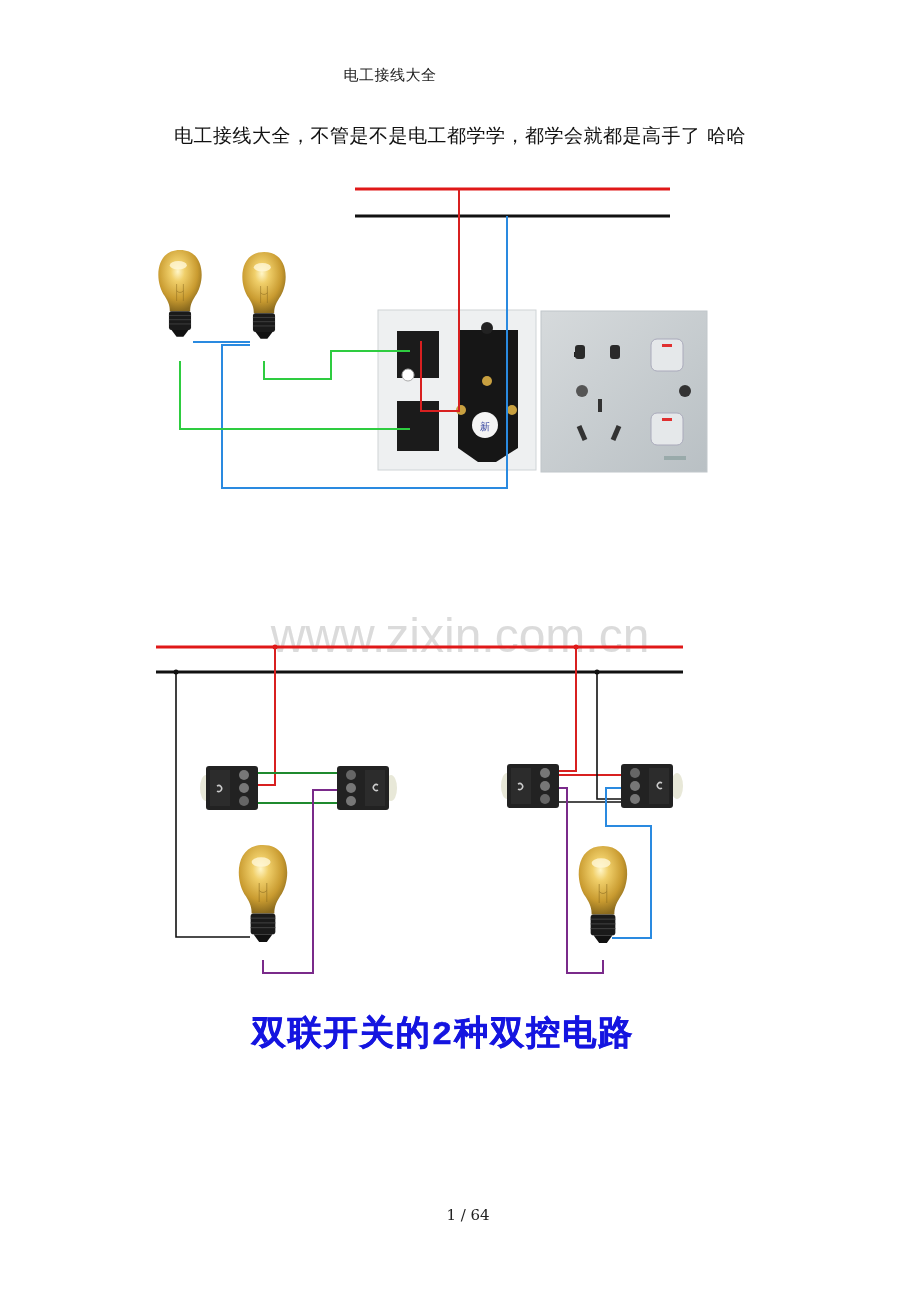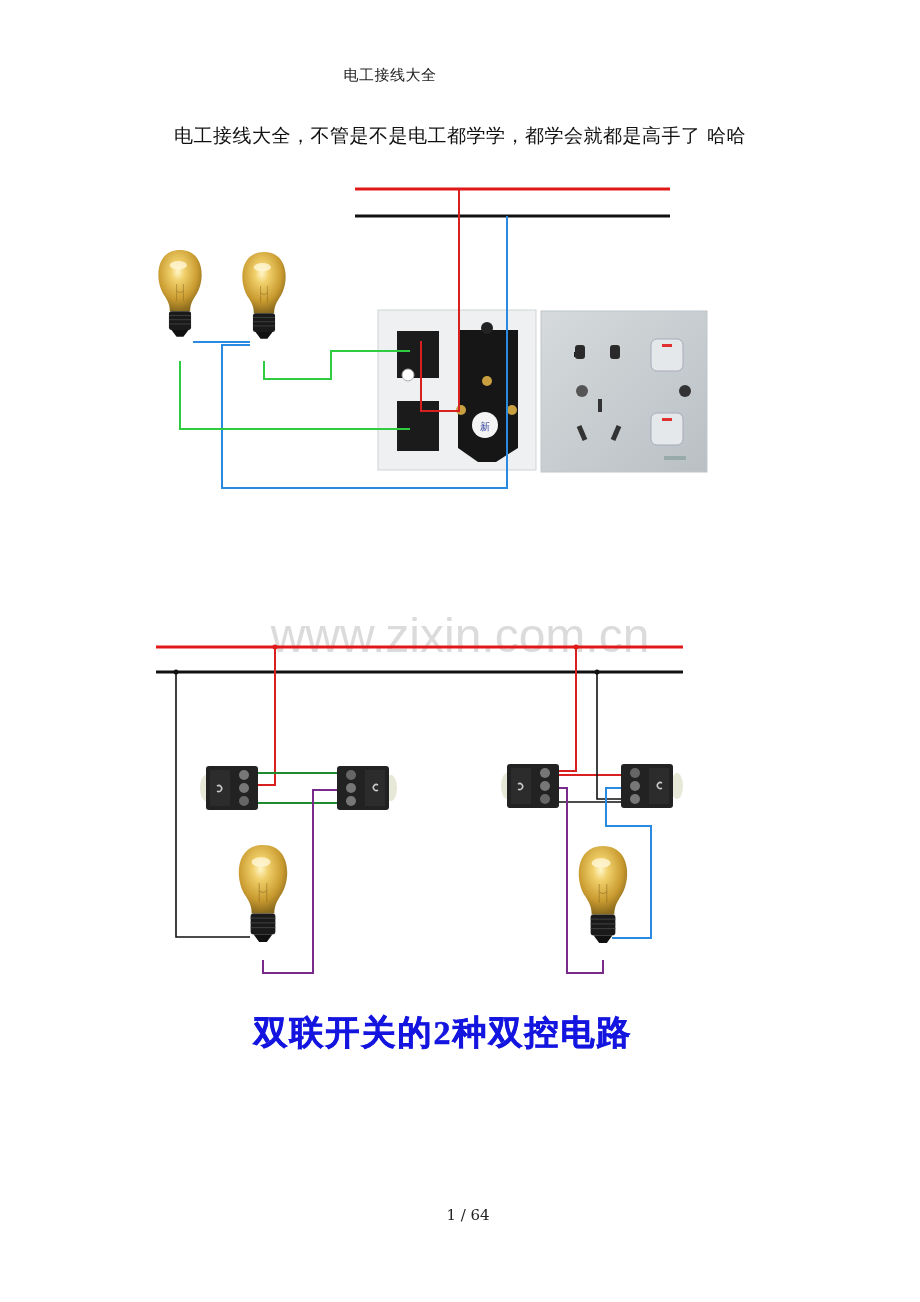--- a/index.html
+++ b/index.html
@@ -1,20 +1,20 @@
 <!DOCTYPE html>
 <html><head>
 <meta charset="utf-8">
 <style>
   html, body { margin: 0; padding: 0; background: #ffffff; }
   body { width: 920px; height: 1302px; position: relative; overflow: hidden; font-family: "DejaVu Serif", "Liberation Serif", serif; color: #111; }
   .page-header { position: absolute; top: 66px; left: 0; width: 780px; text-align: center; font-size: 15px; color: #222; letter-spacing: 0.5px; }
   .intro { position: absolute; top: 123px; left: 0; width: 920px; text-align: center; font-size: 19px; color: #111; letter-spacing: 0.5px; }
   .diagram { position: absolute; left: 0; top: 0; width: 920px; height: 1302px; }
-  .caption { position: absolute; top: 1010px; left: 188px; width: 510px; text-align: center; font-family: Liberation Serif, serif; font-weight: bold; font-size: 34px; color: #1515e0; letter-spacing: 2px; -webkit-text-stroke: 0.6px #1515e0; }
+  .caption { position: absolute; top: 1010px; left: 188px; width: 510px; text-align: center; font-family: Liberation Mono, monospace; font-weight: bold; font-size: 34px; color: #1515e0; letter-spacing: 2px; -webkit-text-stroke: 0.6px #1515e0; }
   .footer { position: absolute; top: 1206px; left: 8px; width: 920px; text-align: center; font-size: 15px; color: #222; }
   .watermark { font-family: "Liberation Sans", "DejaVu Sans", sans-serif; }
 </style>
 </head>
 <body>
 
 <div class="page-header">电工接线大全</div>
 <div class="intro">电工接线大全，不管是不是电工都学学，都学会就都是高手了  哈哈</div>
 
 <svg class="diagram" viewBox="0 0 920 1302" xmlns="http://www.w3.org/2000/svg">

